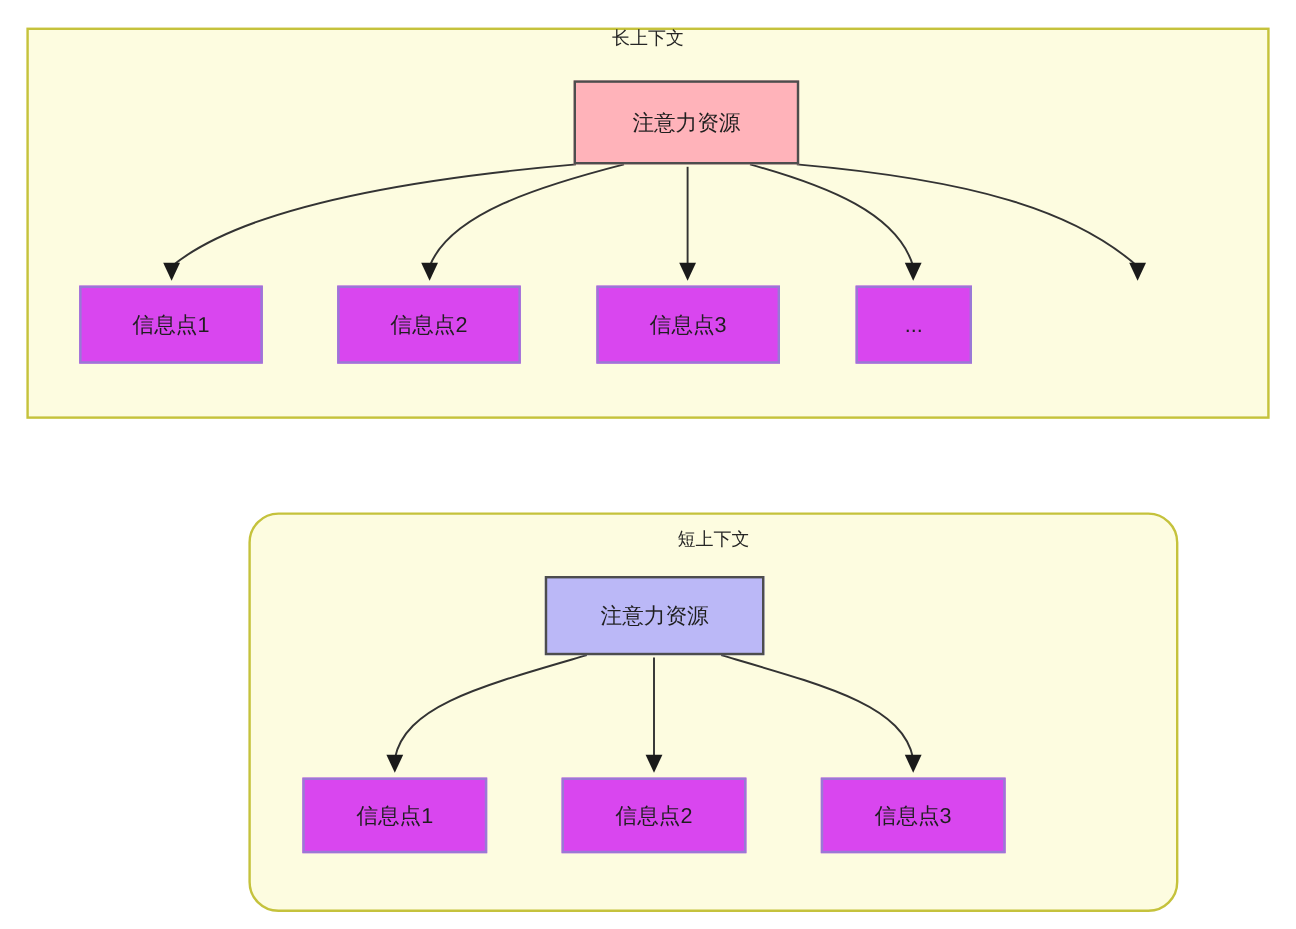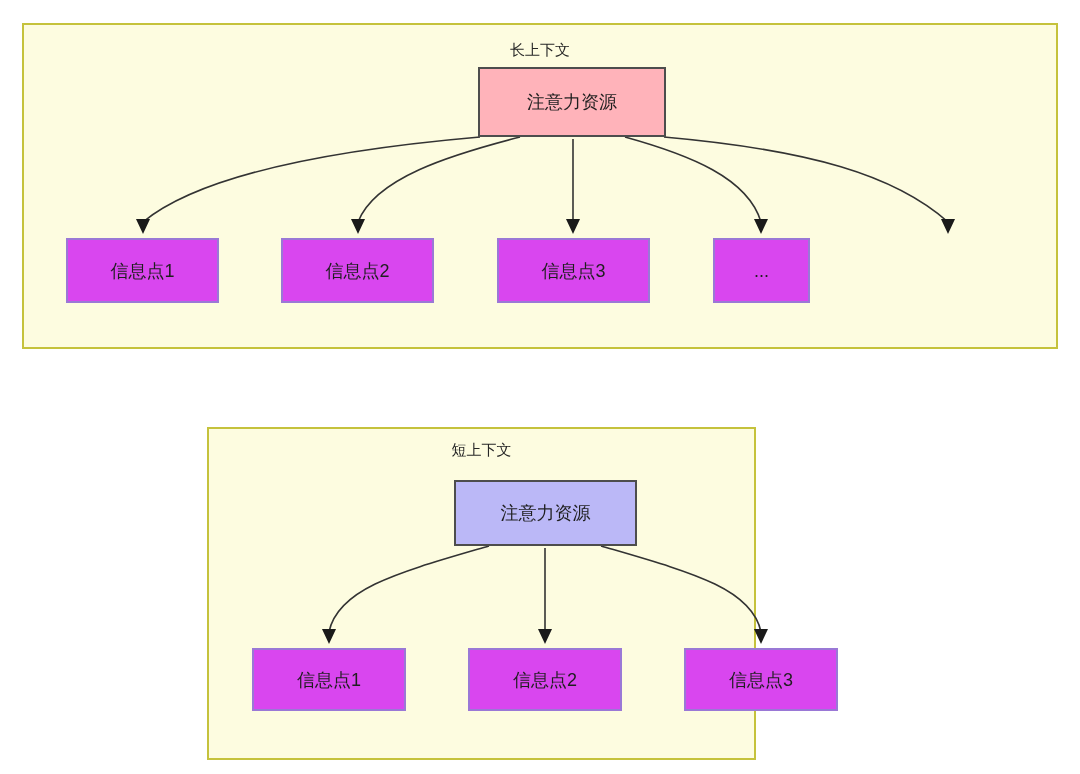--- a/index.html
+++ b/index.html
@@ -28,34 +28,35 @@
   }
   #panel-long {
     left: 22px;
     top: 23px;
     width: 1036px;
     height: 326px;
   }
   #panel-short {
     left: 207px;
     top: 427px;
-    width: 549px;
+    width: 775px;
     height: 333px;
+    border-radius: 25px;
   }
   .panel-title {
     position: absolute;
     left: 0;
     width: 100%;
     text-align: center;
     font-size: 15px;
     color: #262626;
     line-height: 1;
     white-space: nowrap;
   }
-  #panel-long .panel-title { top: 17px; }
+  #panel-long .panel-title { top: 0; }
   #panel-short .panel-title { top: 13px; }
 
   .node {
     position: absolute;
     box-sizing: border-box;
     display: flex;
     align-items: center;
     justify-content: center;
     font-size: 18px;
     color: #1f1f1f;

